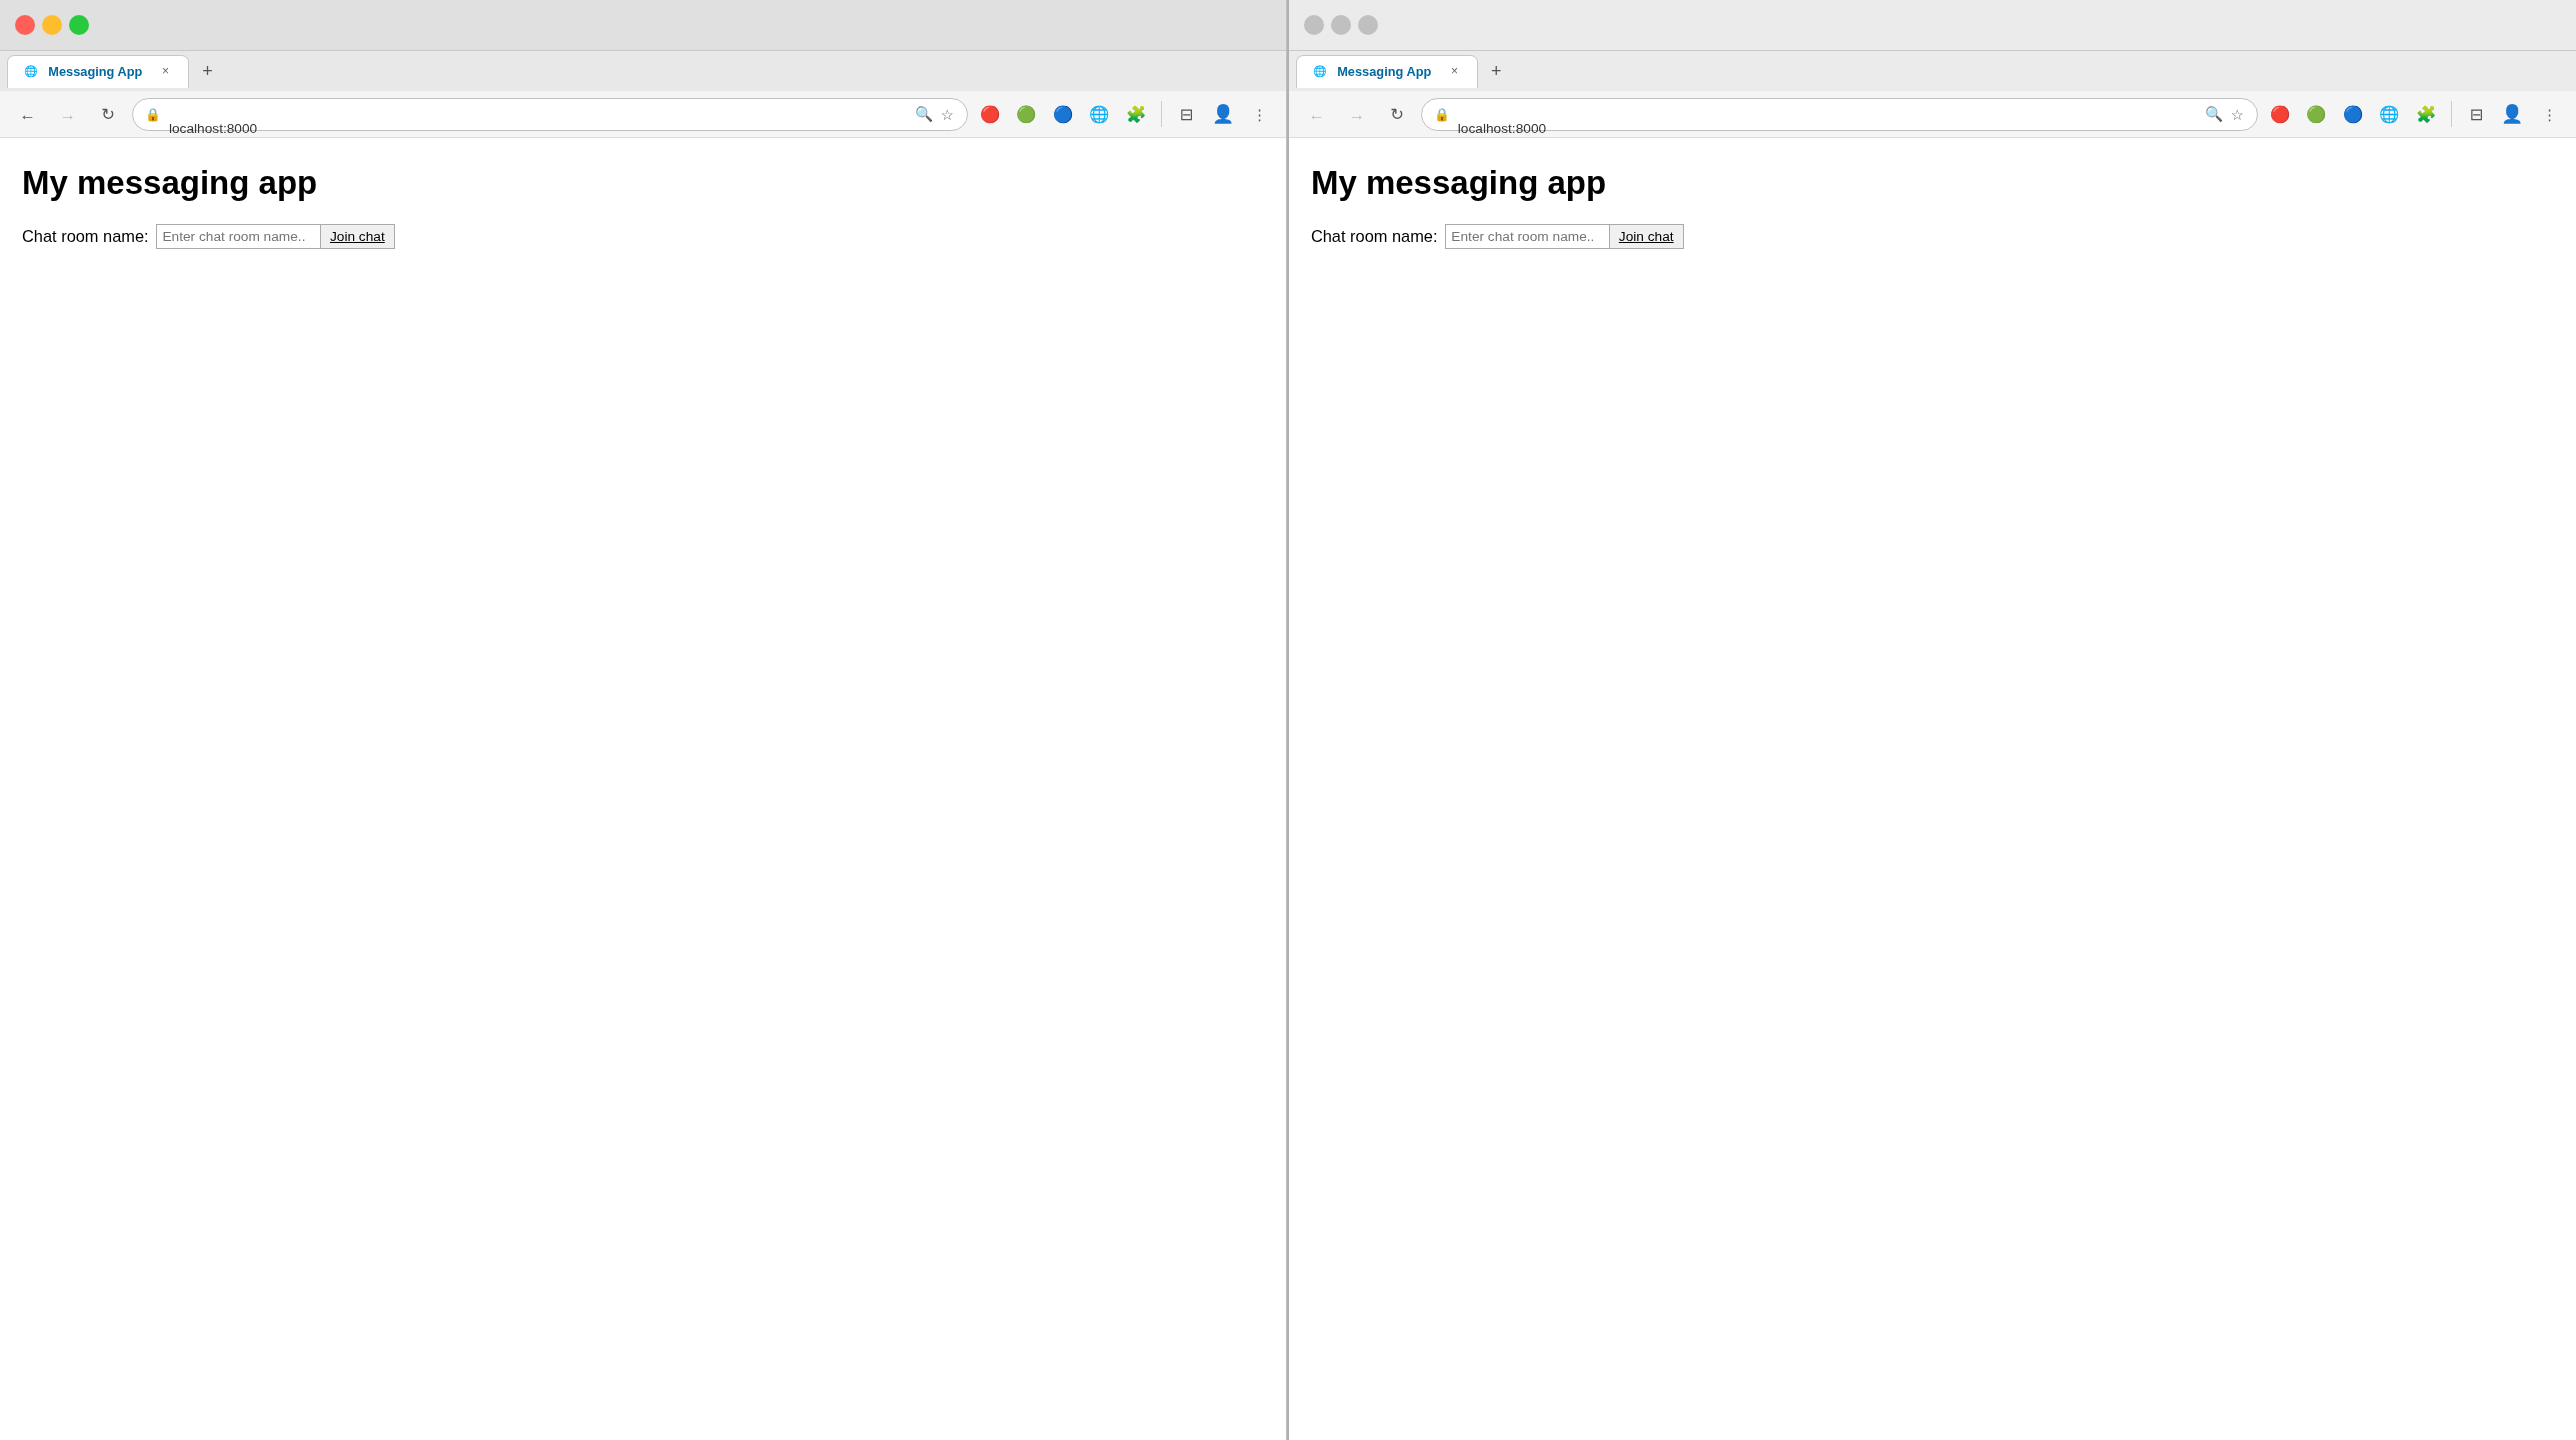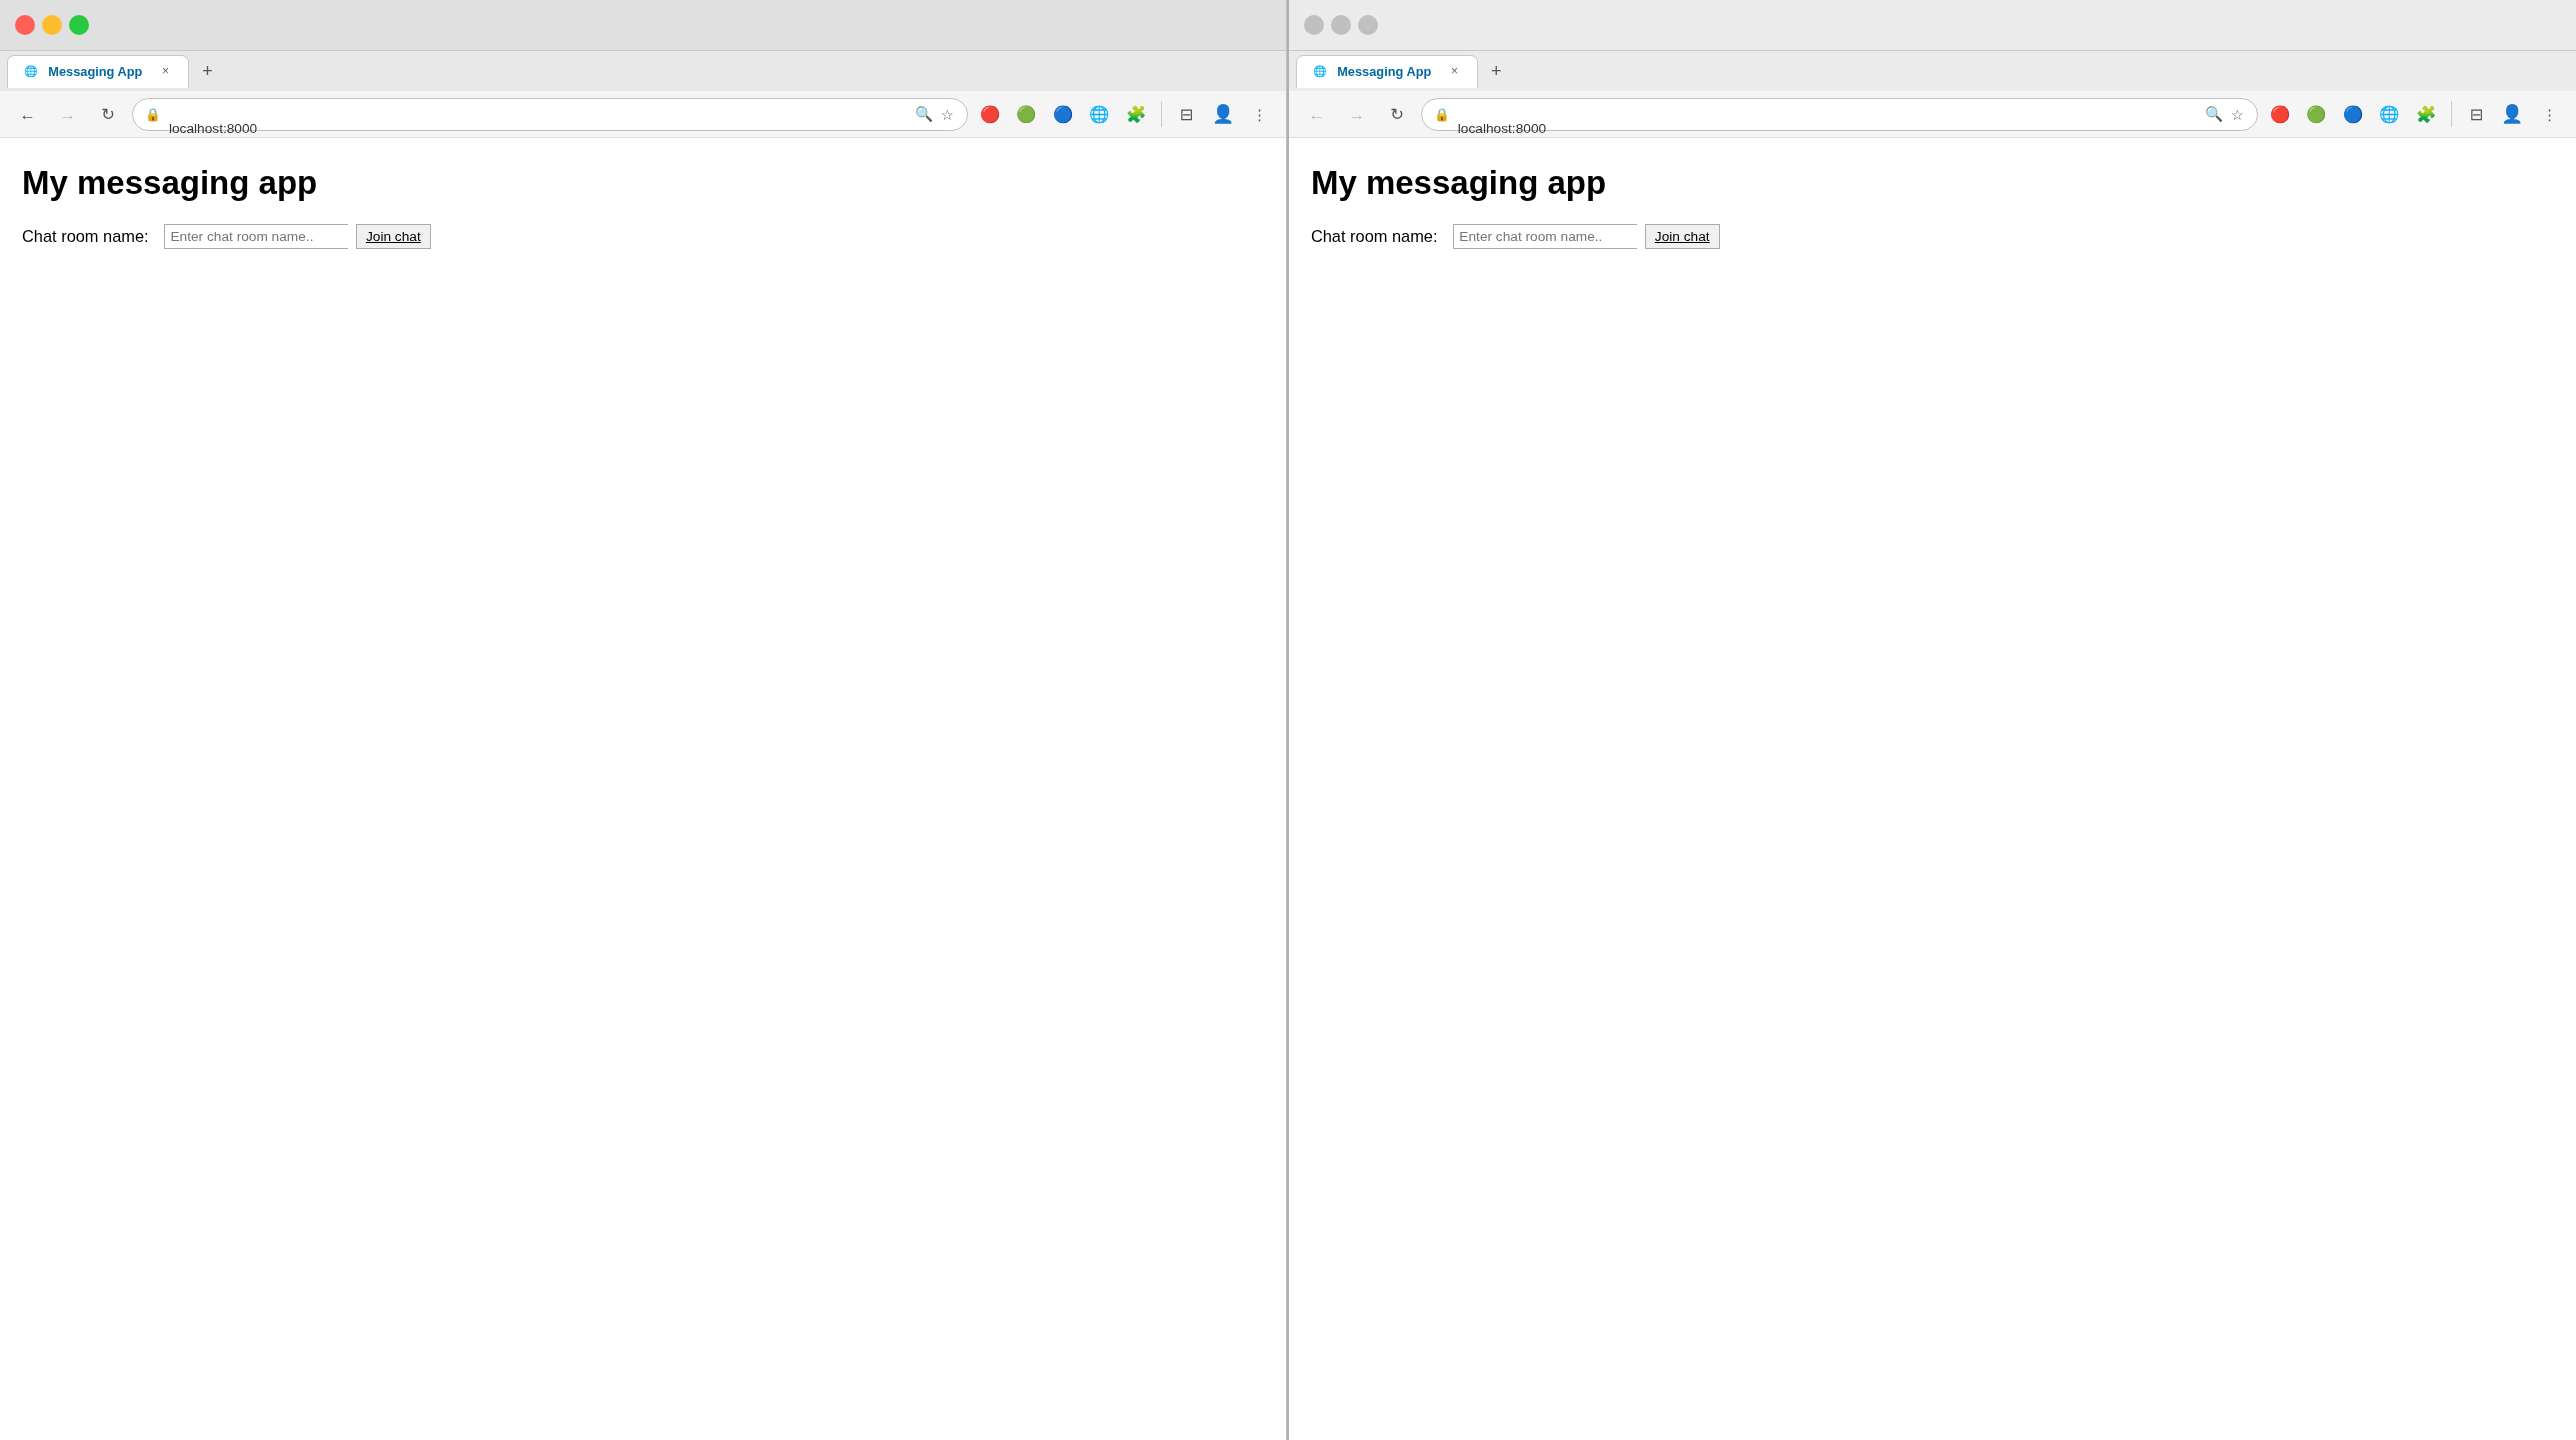--- a/index.html
+++ b/index.html
@@ -238,40 +238,40 @@
     .page-title {
       font-size: 33px;
       font-weight: 700;
       color: #000;
       margin-bottom: 22px;
     }
 
     .chat-join-form {
       display: flex;
       align-items: center;
-      gap: 8px;
+      gap: 0;
     }
 
     .chat-room-label {
       font-size: 16.4px;
       color: #000;
       margin-right: 7.3px;
       white-space: nowrap;
     }
 
     .chat-room-input {
       height: 25.5px;
       padding: 1.8px 5.5px;
       font-size: 13.7px;
       border: 0.9px solid #aaa;
       border-right: none;
       outline: none;
       background: #fff;
       color: #999;
-      width: 184px;
+      width: 164px;
     }
 
     .join-chat-btn {
       height: 25.5px;
       padding: 1.8px 9px;
       font-size: 13.7px;
       border: 0.9px solid #aaa;
       background: #f0f0f0;
       cursor: pointer;
       color: #000;

